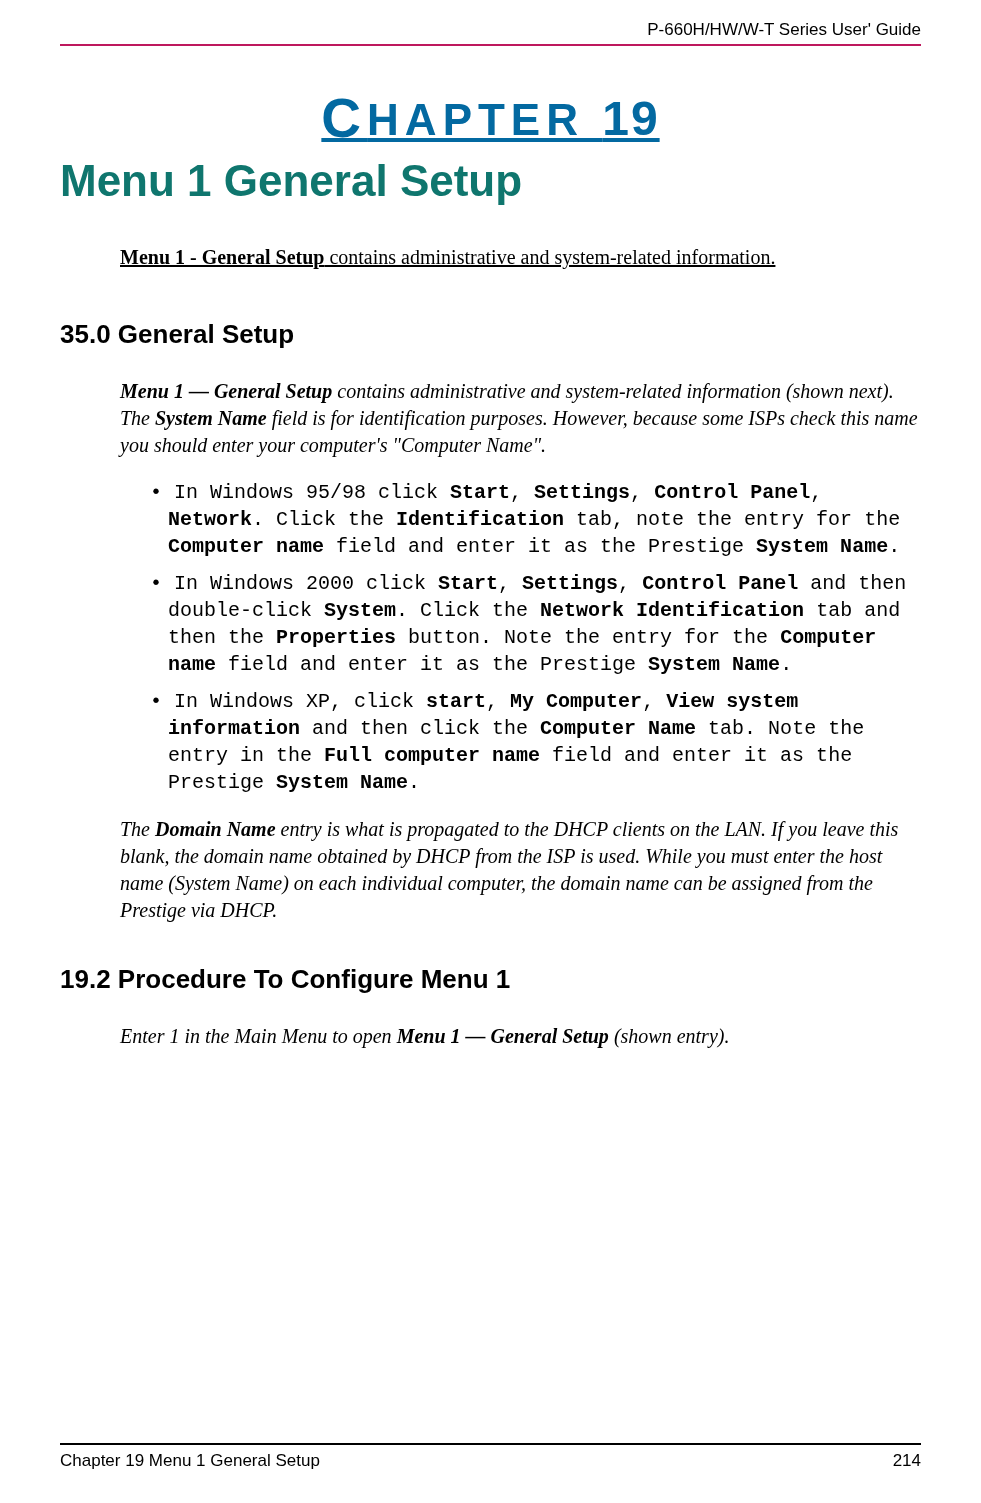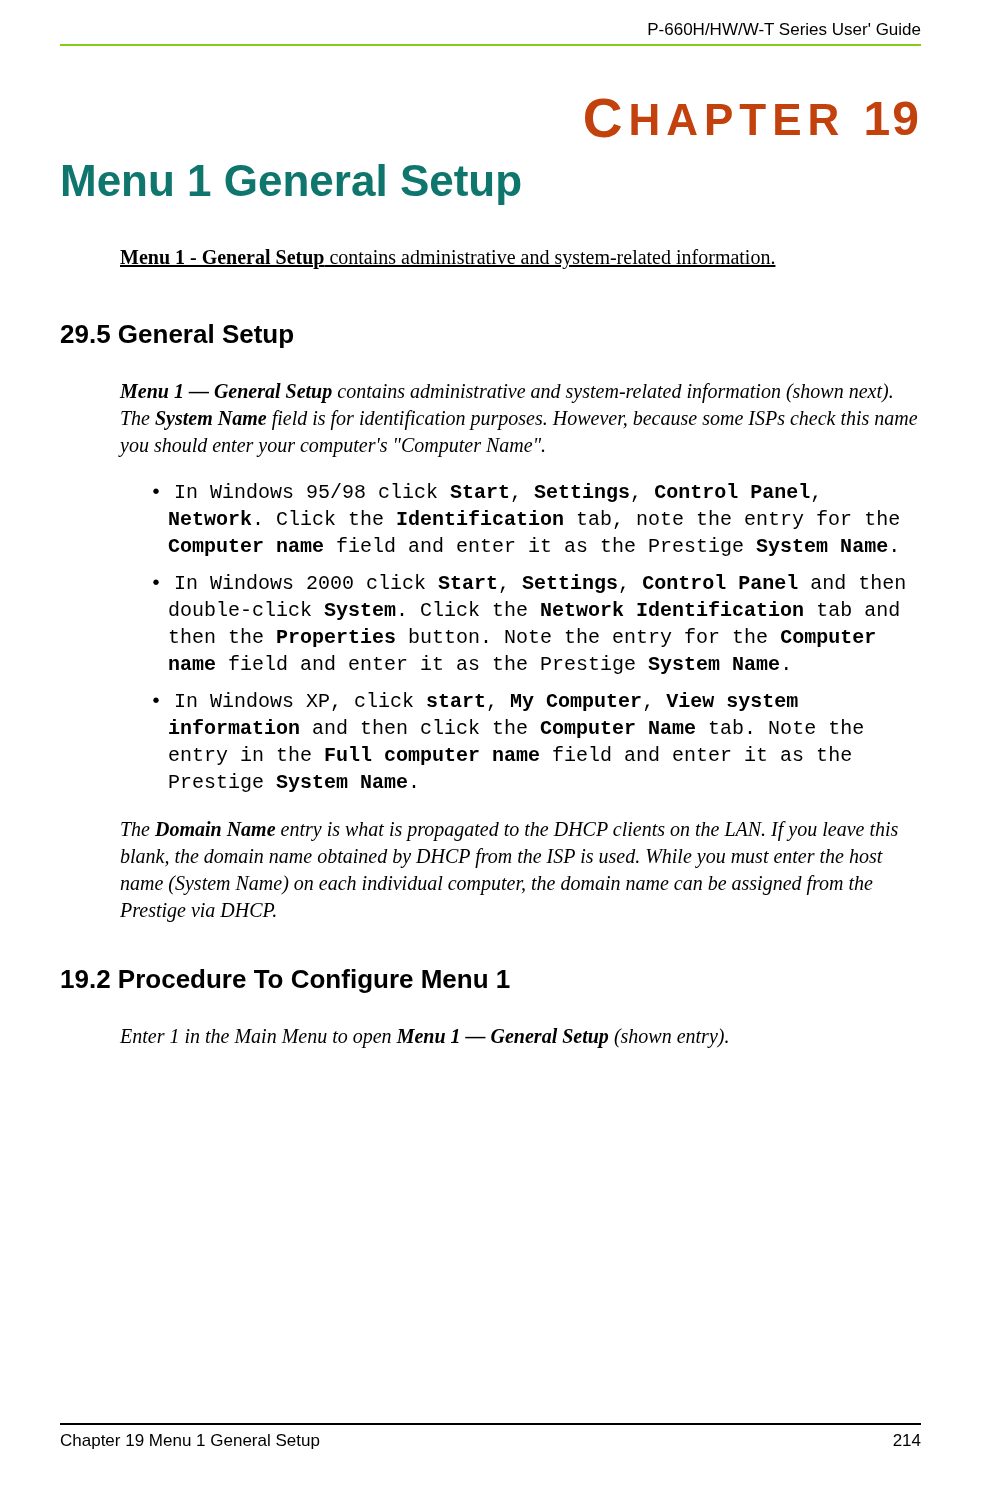--- a/index.html
+++ b/index.html
@@ -14,31 +14,32 @@
       height: 1503px;
       position: relative;
       padding: 20px 60px 40px 60px;
     }
     .header {
       display: flex;
       justify-content: flex-end;
       font-size: 17px;
       font-family: Arial, Helvetica, sans-serif;
       padding-bottom: 4px;
-      border-bottom: 2px solid #84cc16;
+      border-bottom: 2px solid #be185d;
       margin-bottom: 40px;
     }
     .chapter-label {
-      text-align: right;
+      text-align: center;
       font-family: Arial, Helvetica, sans-serif;
       font-size: 44px;
       letter-spacing: 6px;
-      color: #c2410c;
+      color: #0369a1;
       font-weight: bold;
       margin-top: 30px;
+      text-decoration: underline;
     }
     .chapter-label .num {
       letter-spacing: 2px;
       font-size: 48px;
     }
     .chapter-title {
       text-align: left;
       font-family: Arial, Helvetica, sans-serif;
       font-size: 44px;
       color: #0f766e;
@@ -78,21 +79,21 @@
       margin-bottom: 10px;
       text-indent: -18px;
       padding-left: 18px;
     }
     ul.bullets li::before {
       content: "• ";
     }
     .b { font-weight: bold; }
     .footer {
       position: absolute;
-      bottom: 52px;
+      bottom: 32px;
       left: 60px;
       right: 60px;
       border-top: 2px solid #000;
       padding-top: 6px;
       display: flex;
       justify-content: space-between;
       font-family: Arial, Helvetica, sans-serif;
       font-size: 17px;
     }
     .small-cap-c {
@@ -110,21 +111,21 @@
 <div class="chapter-label">
   <span class="small-cap-c">C</span><span>HAPTER</span>&nbsp;<span class="num">19</span>
 </div>
 
 <div class="chapter-title">Menu 1 General Setup</div>
 
 <p class="intro">
   <span class="b">Menu 1 - General Setup</span><span> contains administrative and system-related information.</span>
 </p>
 
-<h2 class="section-heading">29.5  General Setup</h2>
+<h2 class="section-heading">35.0  General Setup</h2>
 
 <p class="body-text">
   <span class="b">Menu 1 — General Setup</span><span> contains administrative and system-related information (shown next). The </span><span class="b">System Name</span><span> field is for identification purposes. However, because some ISPs check this name you should enter your computer's  "Computer Name".</span>
 </p>
 
 <ul class="bullets">
   <li>
     <span>In Windows 95/98 click </span><span class="b">Start</span><span>, </span><span class="b">Settings</span><span>, </span><span class="b">Control Panel</span><span>, </span><span class="b">Network</span><span>. Click the </span><span class="b">Identification</span><span> tab, note the entry for the </span><span class="b">Computer name</span><span> field and enter it as the Prestige </span><span class="b">System Name</span><span>.</span>
   </li>
   <li>

